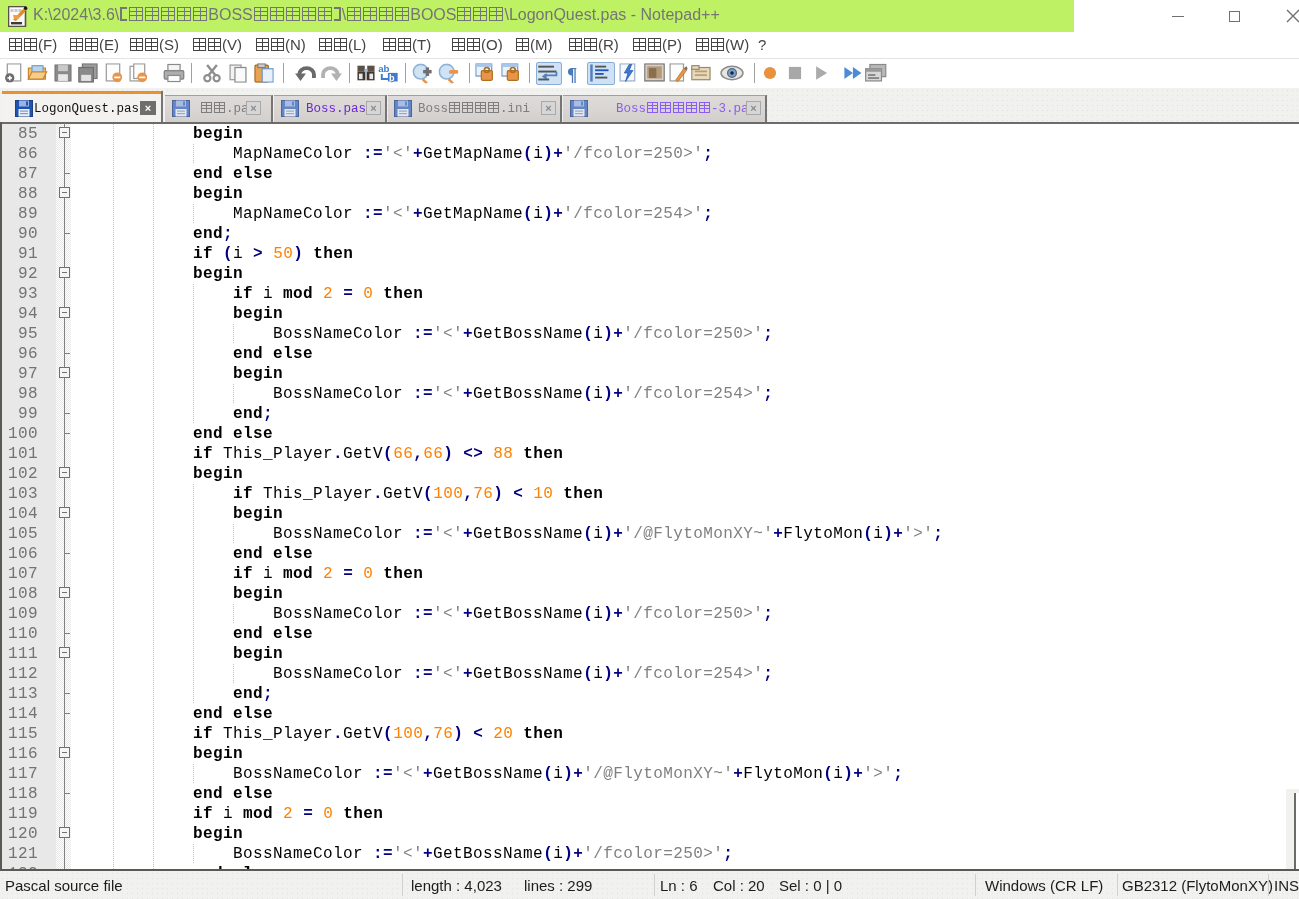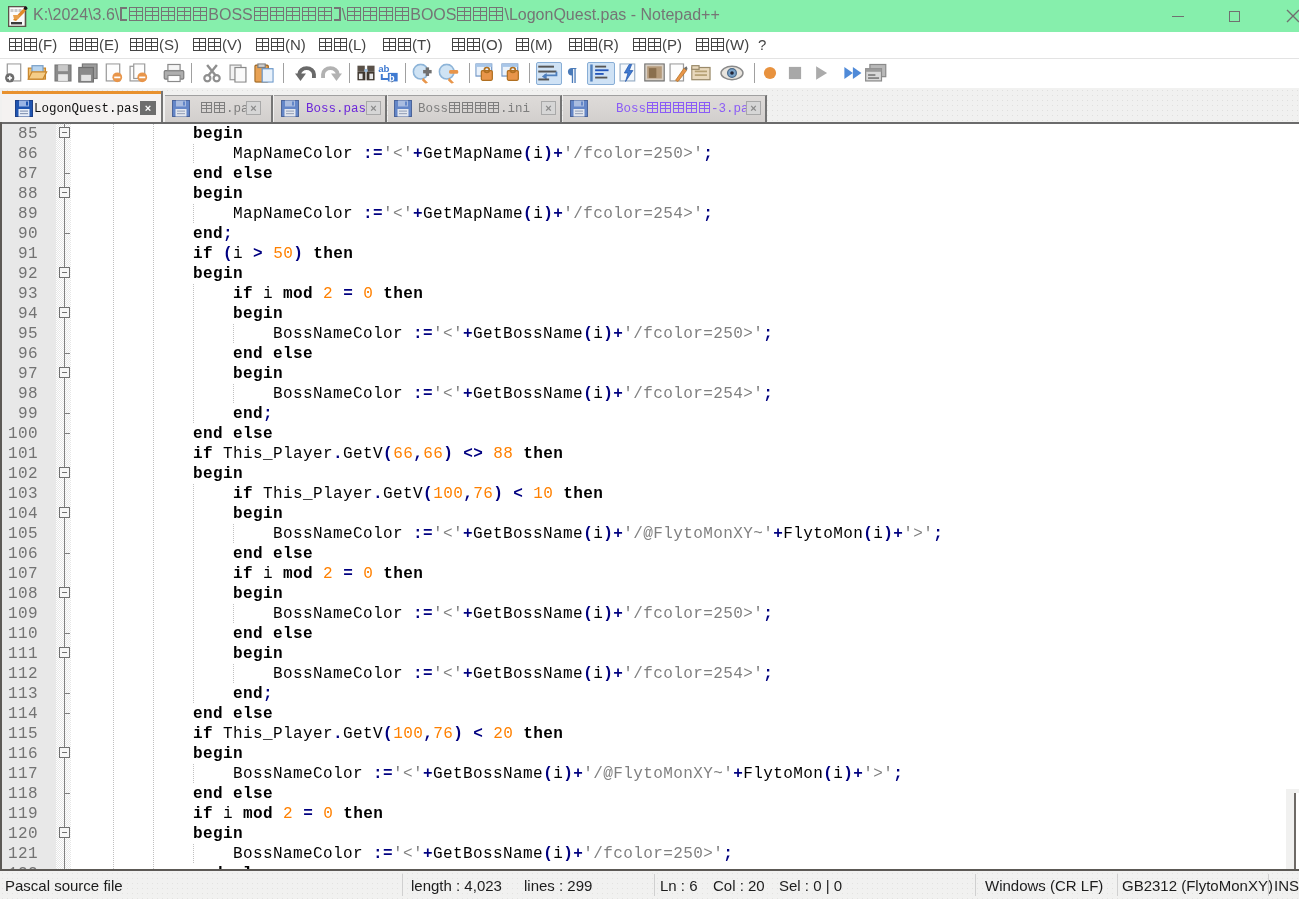--- a/index.html
+++ b/index.html
@@ -19,21 +19,21 @@
 .c12 { display:inline-block; width:11px; height:11px; border:1px solid currentColor;
   box-sizing:border-box; position:relative; vertical-align:-1px; margin:0 1px;
   background:
     linear-gradient(currentColor,currentColor) 50% 0/1px 100% no-repeat,
     linear-gradient(currentColor,currentColor) 0 31%/100% 1px no-repeat,
     linear-gradient(currentColor,currentColor) 0 66%/100% 1px no-repeat; }
 .lbr { display:inline-block; width:7px; height:14px; border:2px solid #757575; border-right:none;
   box-sizing:border-box; vertical-align:-1px; margin:0 1px; }
 .rbr { display:inline-block; width:7px; height:14px; border:2px solid #757575; border-left:none;
   box-sizing:border-box; vertical-align:-1px; margin:0 1px; }
-#titlebar { position:absolute; left:0; top:0; width:1299px; height:32px; background:#86efac; }
+#titlebar { position:absolute; left:0; top:0; width:1074px; height:32px; background:#bef264; }
 #title { position:absolute; left:33px; top:6px; font-size:16px; color:#757575; white-space:pre; }
 #menubar { position:absolute; left:0; top:32px; width:1299px; height:26px; background:#fff;
   border-bottom:1px solid #e3e3e3; }
 .mi { position:absolute; top:4px; font-size:15px; color:#444; white-space:pre; }
 #toolbar { position:absolute; left:0; top:59px; width:1299px; height:29px; background:#fff; }
 .tsep { position:absolute; top:63px; width:1px; height:20px; background:#a0a0a0; }
 .tbi { transform:scale(1.22); transform-origin:50% 50%; }
 .selbtn { position:absolute; top:62px; height:23px; background:#cfe2f5; border:1px solid #88aed6;
   border-radius:2px; box-sizing:border-box; }
 #tabbar { position:absolute; left:0; top:88px; width:1299px; height:34px;

